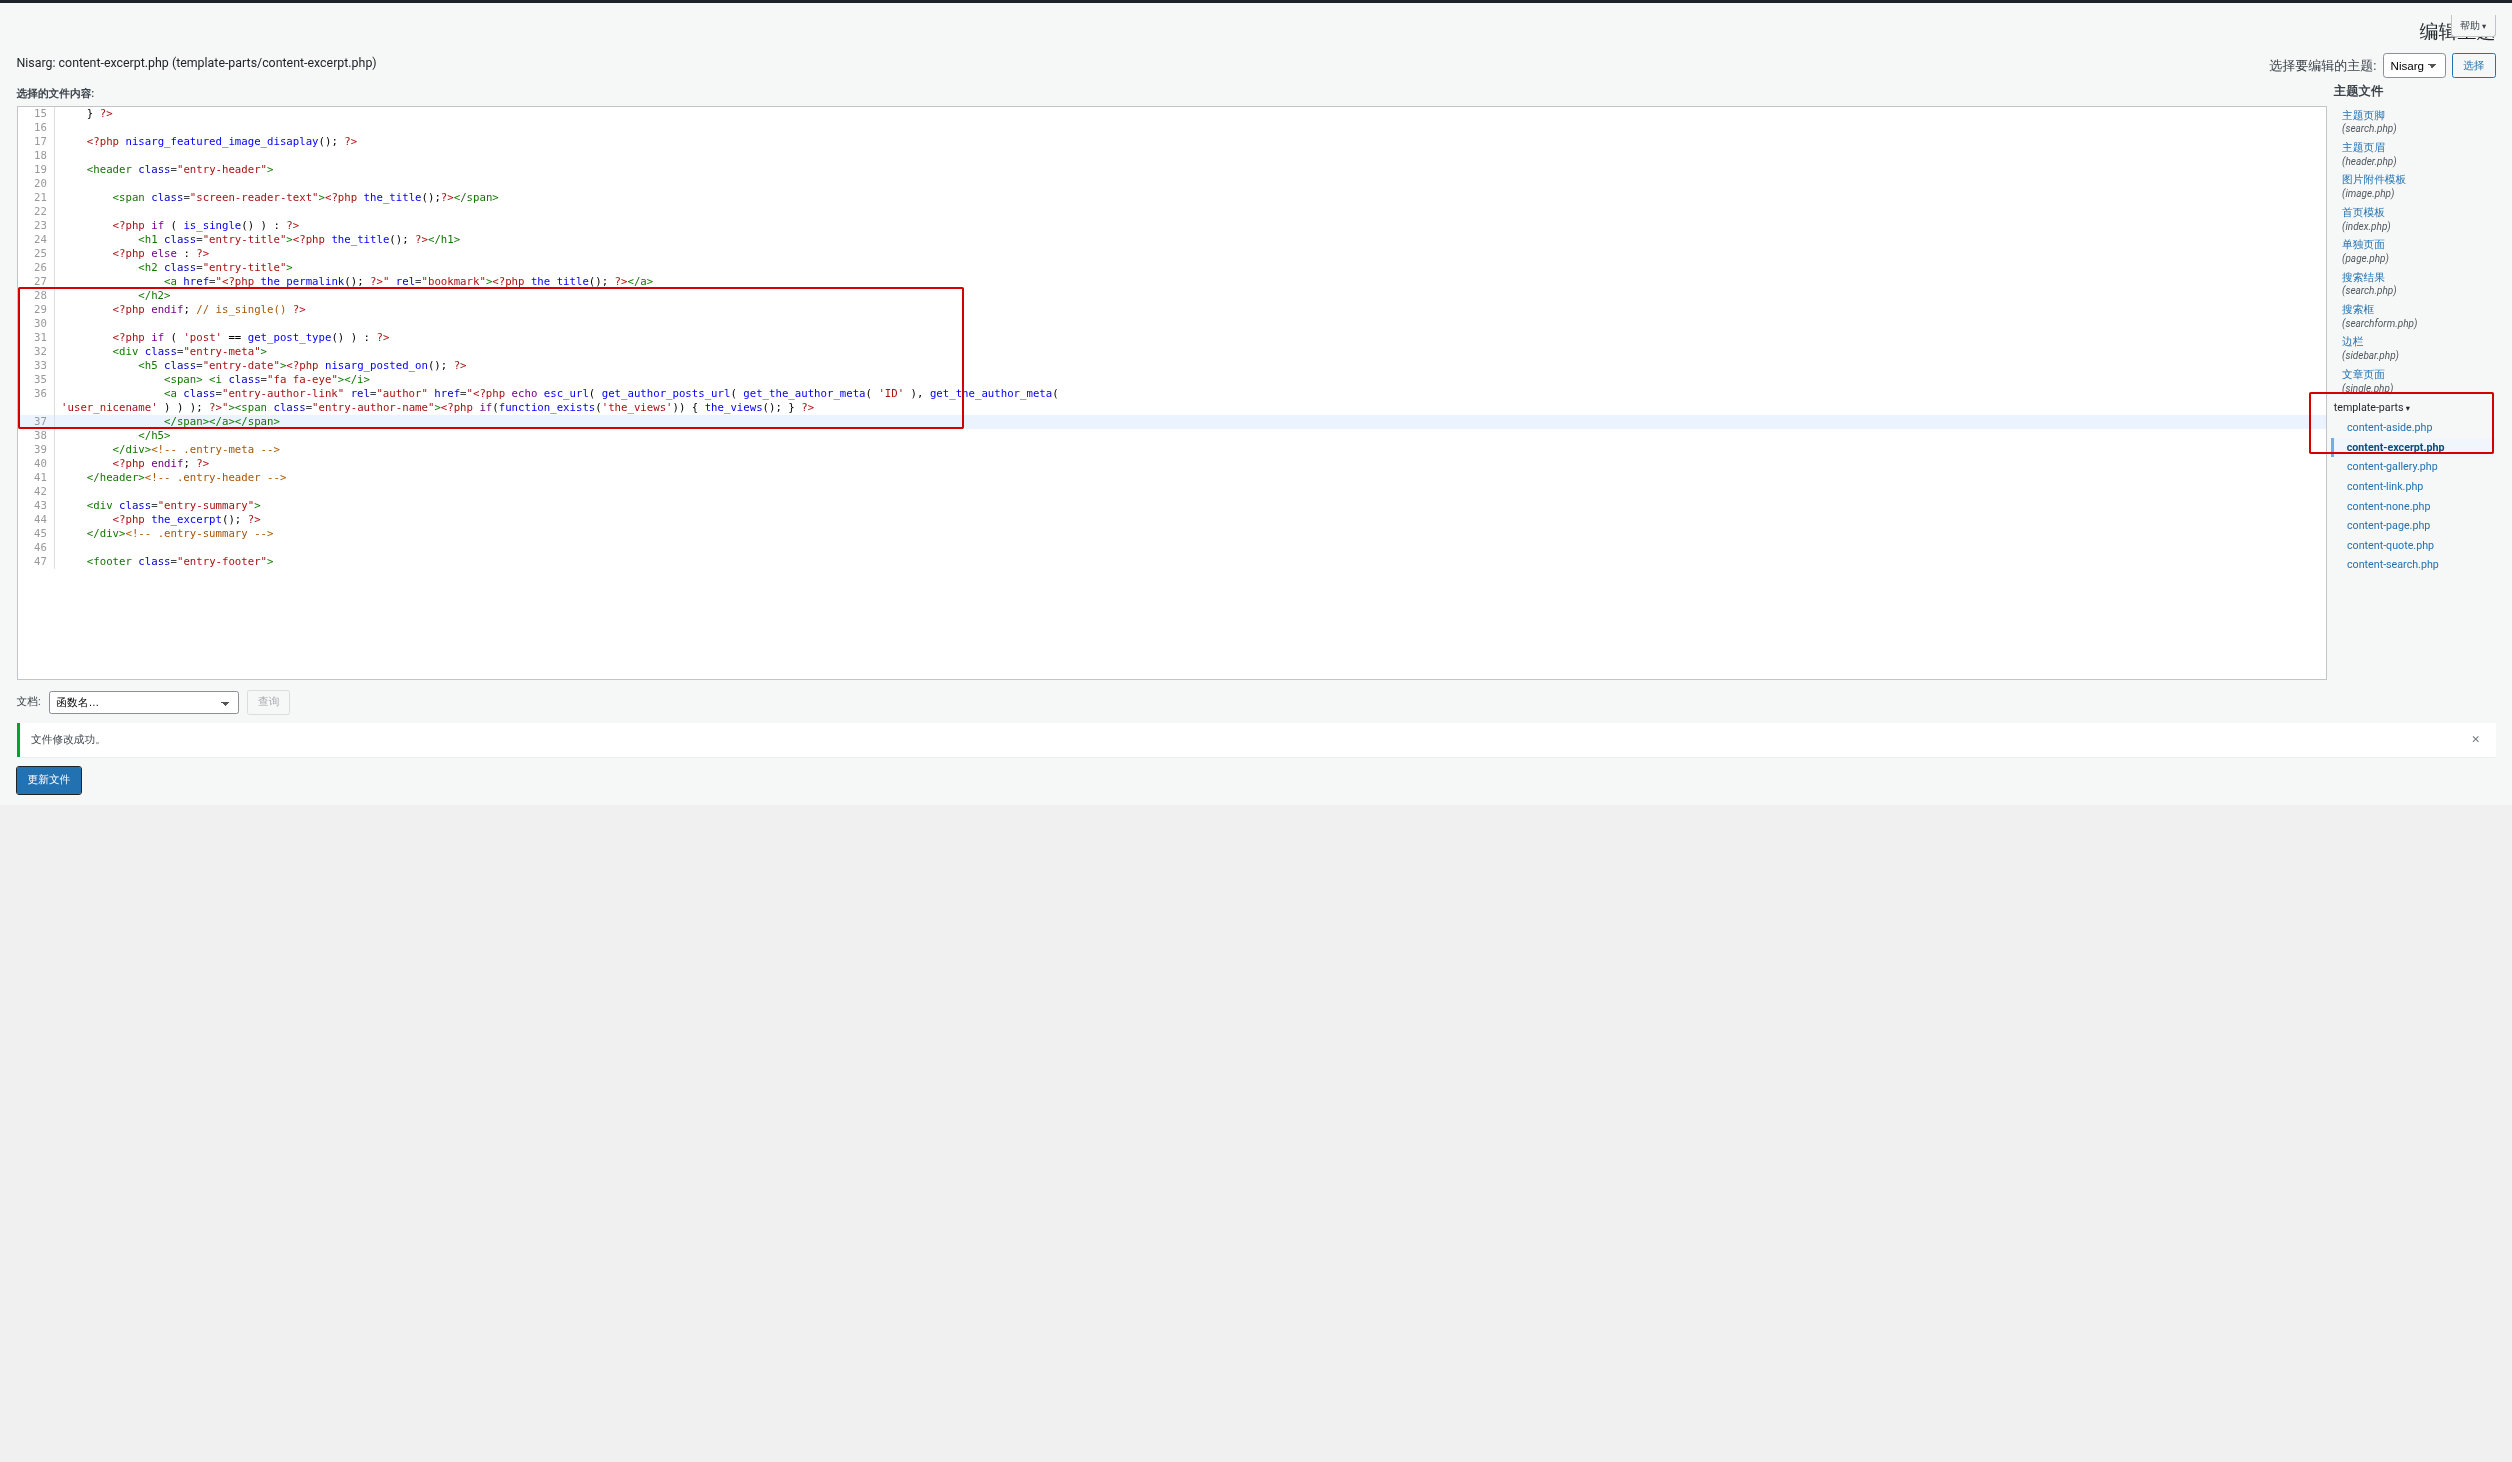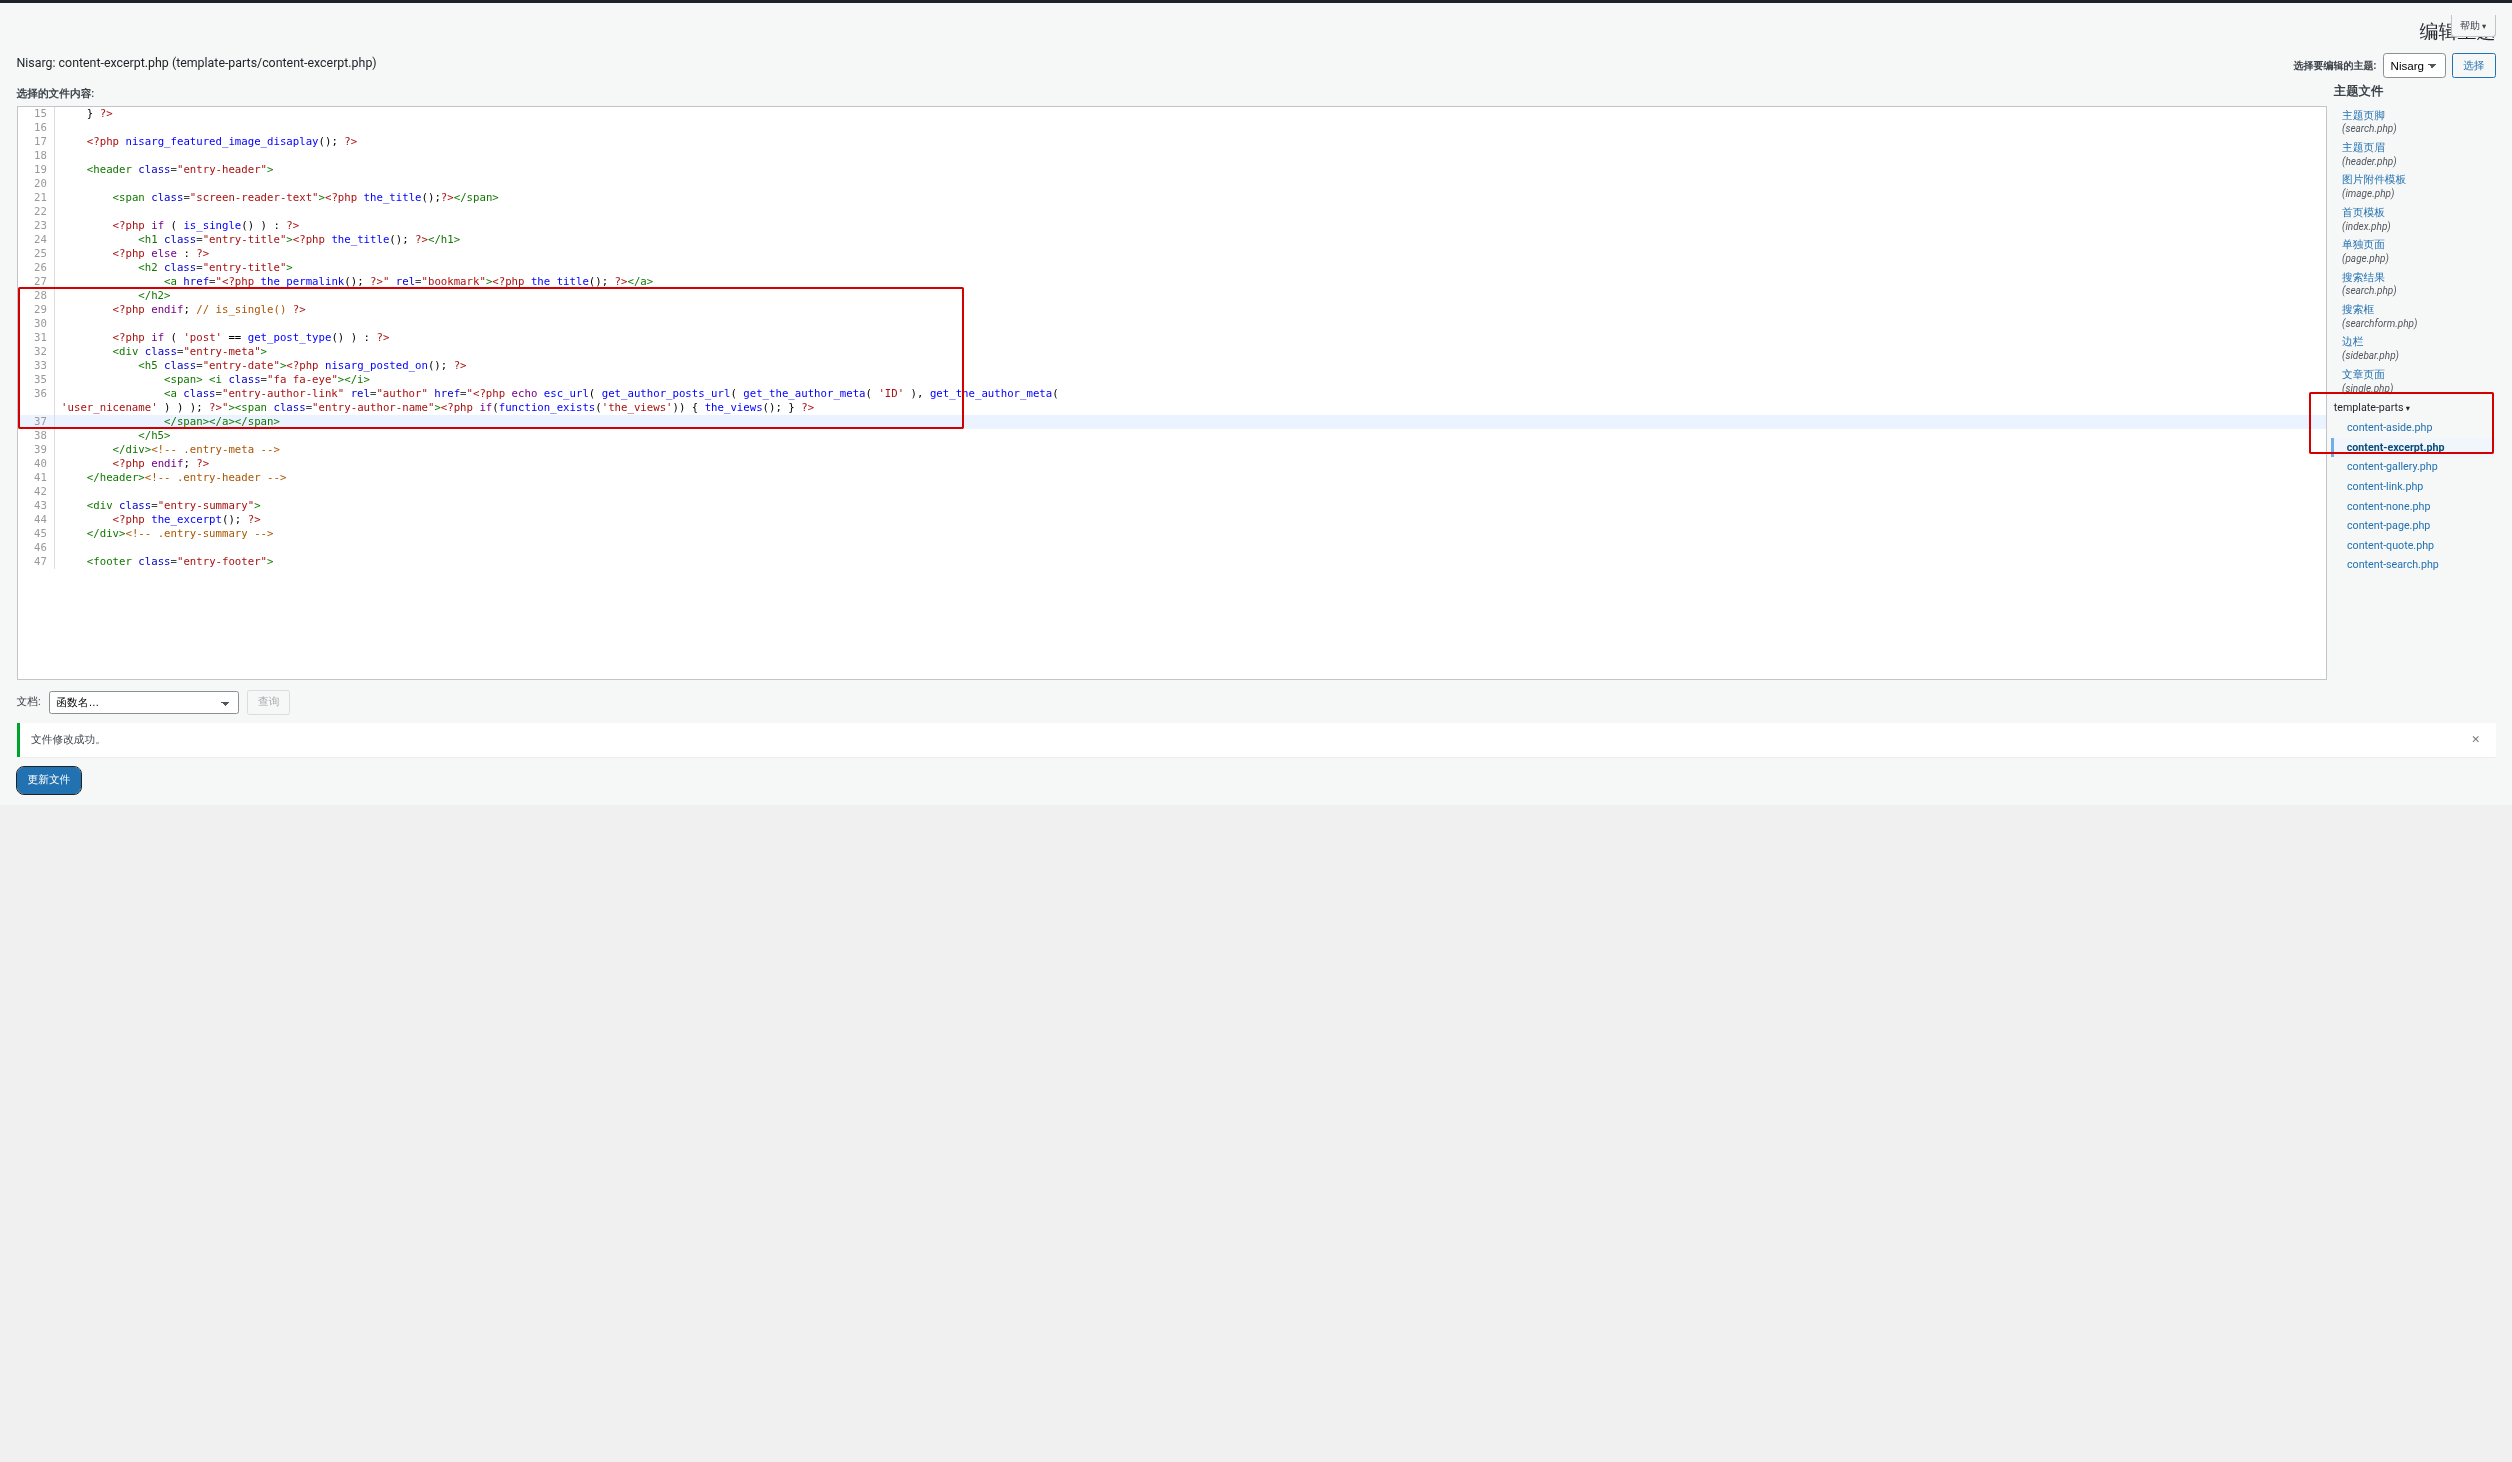--- a/index.html
+++ b/index.html
@@ -4,21 +4,21 @@
 <style>
   * { box-sizing: border-box; margin: 0; padding: 0; }
   body { font-family: -apple-system, BlinkMacSystemFont, "Segoe UI", Roboto, sans-serif; font-size: 10.7px; color: #3c434a; background: #f0f0f1; }
   .wrap { padding: 8.3px 16.5px 0 16.5px; background: #f6f7f7; position: relative; }
   .top-bar { position: relative; height: 3.3px; background: #1d2327; }
   .help-tab { position: absolute; right: 16.5px; top: 12px; background: #f6f7f7; border: 0.8px solid #c3c4c7; border-top: none; padding: 3.3px 8.3px; font-size: 10px; border-radius: 0 0 3.3px 3.3px; cursor: pointer; }
   .help-tab::after { content: " ▾"; font-size:8.3px; }
   h1 { font-size: 19px; font-weight: 400; padding: 7.4px 0 3.3px; color: #1d2327; text-align: right; }
   .file-title { font-size: 12.4px; color: #1d2327; margin: 6.6px 0 8.3px; font-weight: normal; float: left; }
   .theme-select-row { float: right; display: flex; align-items: center; gap: 6.6px; margin-top: 5px; }
-  .theme-select-row label { font-size: 10px; font-weight: 700; }
+  .theme-select-row label { font-size: 13px; font-weight: 400; }
   select.theme-sel { border: 0.8px solid #8c8f94; border-radius: 3.3px; padding: 0 20px 0 6.6px; min-height: 25px; font-size: 11.6px; background: #fff; appearance: none; background-image: linear-gradient(45deg, transparent 50%, #555 50%), linear-gradient(135deg, #555 50%, transparent 50%); background-position: calc(100% - 12.4px) 10px, calc(100% - 8.3px) 10px; background-size: 4.1px 4.1px, 4.1px 4.1px; background-repeat:no-repeat; }
   .button { border: 0.8px solid #2271b1; color: #2271b1; background: #f6f7f7; border-radius: 2.5px; padding: 0 10px; min-height: 25px; cursor: pointer; font-size: 10.7px; }
   .clear { clear: both; }
   .subheading { font-size: 10.7px; font-weight: 600; margin: 8.3px 0 5px; }
   .main-row { display: flex; gap: 4px; }
   .editor-col { flex: 1; }
   .sidebar-col { width: 165px; }
   .editor-wrap { border: 0.8px solid #c3c4c7; background: #fff; height: 574px; overflow: hidden; position: relative; }
   .codemirror { font-family: Menlo, Consolas, monospace; font-size: 10.7px; line-height: 14px; }
   .cm-line { display: flex; white-space: pre; }
@@ -48,21 +48,21 @@
   .file-list .folder::after { content: " ▾"; font-size:8.3px;}
   .file-list .sub .item { padding-left: 16.5px; }
   .file-list .sub .item.active { border-left: 3.3px solid #72aee6; background:#f0f6fc; padding-left:13.2px;}
   .file-list .sub .item.active .name { font-weight: bold; color:#0a4b78; }
   
   .docs-row { margin: 10px 0 8.3px; display:flex; align-items:center; gap:8.3px; }
   .docs-row select { border: 0.8px solid #8c8f94; border-radius: 2.5px; padding: 3.3px 16.5px 3.3px 6.6px; min-height: 23px; min-width: 190px; font-size:10.7px; background:#fff; appearance:none; background-image: linear-gradient(45deg, transparent 50%, #555 50%), linear-gradient(135deg, #555 50%, transparent 50%); background-position: calc(100% - 12.4px) 10px, calc(100% - 8.3px) 10px; background-size: 4.1px 4.1px, 4.1px 4.1px; background-repeat:no-repeat;}
   .button.disabled { color:#a7aaad; border-color:#dcdcde; background:#f6f7f7; cursor:default; }
   .notice { margin: 6.6px 0; border-left: 3.3px solid #00a32a; background: #fff; box-shadow: 0 0.8px 0.8px rgba(0,0,0,.04); padding: 9px 11.6px; display:flex; align-items:center; justify-content:space-between; }
   .dismiss-icon { width:16.5px; height:16.5px; border-radius:50%; text-align:center; line-height:15px; color:#787c82; cursor:pointer; font-size:10.7px;}
-  .primary-btn { background:#2271b1; border:0.8px solid #2271b1; color:#fff; border-radius:7px; padding: 0 10px; min-height:26.4px; font-size:10.7px; cursor:pointer; outline:1.7px solid #1d2327; outline-offset:0.8px;}
+  .primary-btn { background:#2271b1; border:0.8px solid #2271b1; color:#fff; border-radius:2px; padding: 0 10px; min-height:26.4px; font-size:10.7px; cursor:pointer; outline:1.7px solid #1d2327; outline-offset:0.8px;}
   .pos-rel { position: relative; }
 </style>
 </head>
 <body>
 
 <div class="top-bar"></div>
 
 <div class="wrap pos-rel">
   <div class="help-tab">帮助</div>
 

